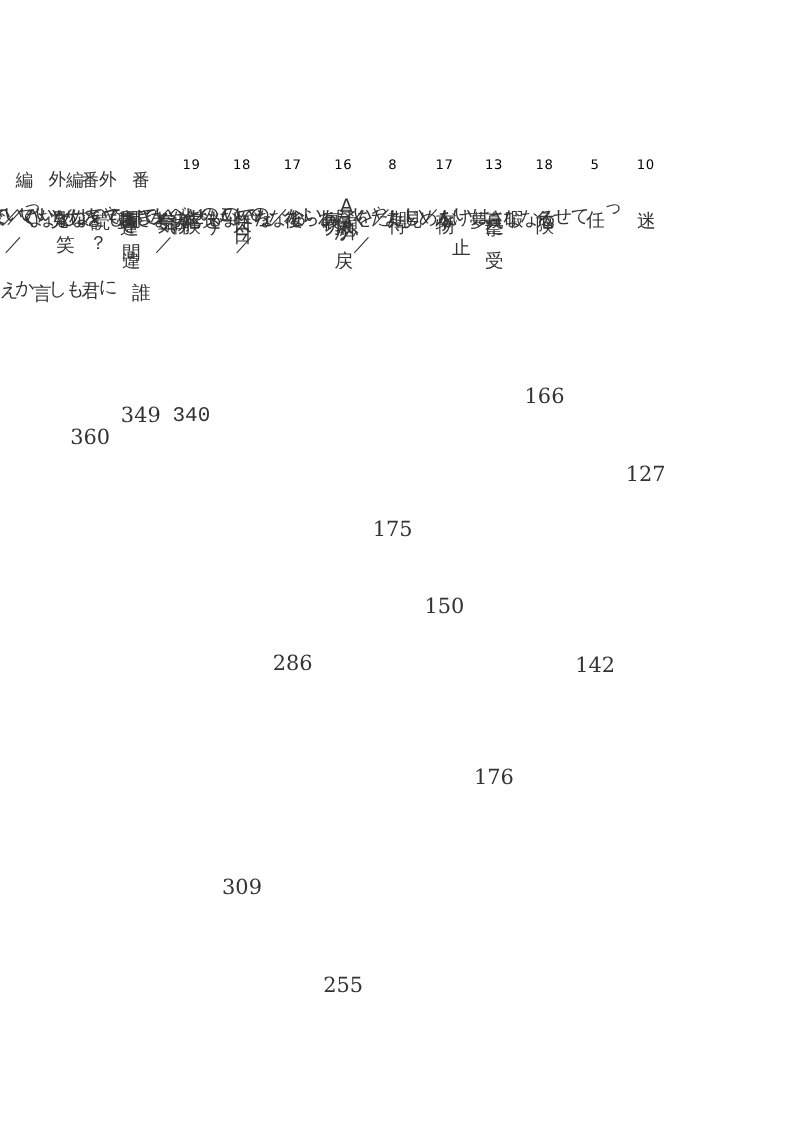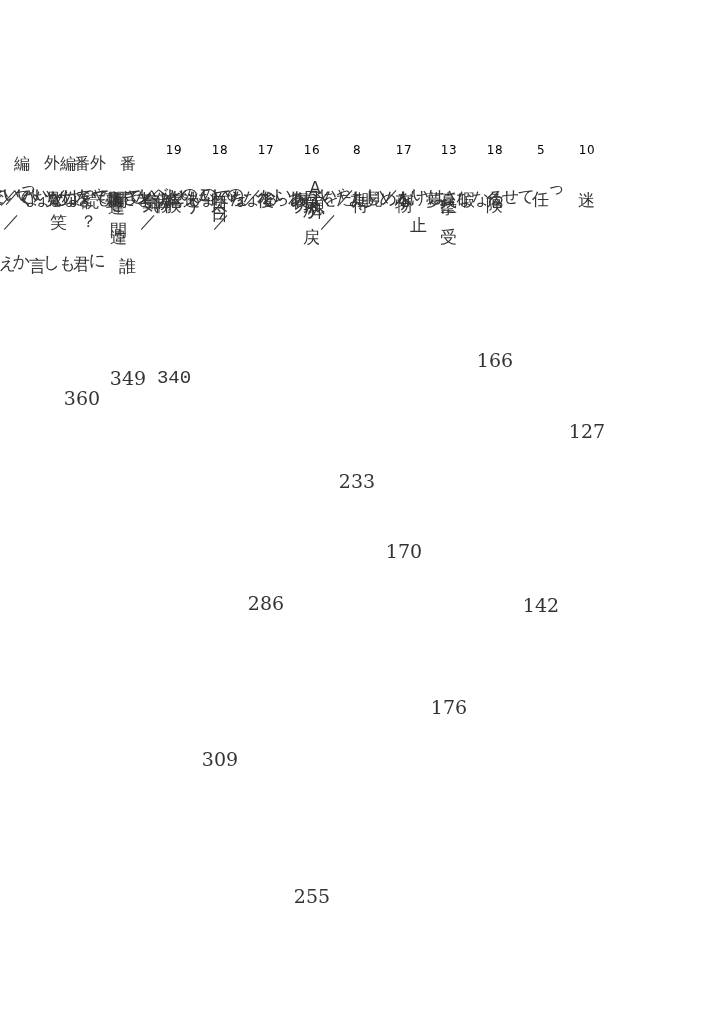--- a/index.html
+++ b/index.html
@@ -54,45 +54,45 @@
 
   <div class="col" style="left:434px;">
     <div class="chap-num">13</div>
     <div class="chap-title">真摯に受け止めたい／あなたのせい／聞き間違い？／笑っていい</div>
     <div class="page-num" style="top:556px;">176</div>
   </div>
 
   <div class="col" style="left:389px;">
     <div class="chap-num">17</div>
     <div class="chap-title">本物じゃない／でも偽物でもない／後日談</div>
-    <div class="page-num" style="top:400px;">170</div>
+    <div class="page-num" style="top:400px;">150</div>
   </div>
 
   <div class="col" style="left:342px;">
     <div class="chap-num">8</div>
     <div class="chap-title">よくわからない／間違えたくない</div>
-    <div class="page-num" style="top:330px;">233</div>
+    <div class="page-num" style="top:330px;">175</div>
   </div>
 
   <div class="col" style="left:297px;">
     <div class="chap-num">16</div>
     <div class="chap-title">日常が戻らない／迷うべきではない／あの日はもうここに無い／もう少し、近くでいい</div>
     <div class="page-num" style="top:745px;">255</div>
   </div>
 
   <div class="col" style="left:251px;">
     <div class="chap-num">17</div>
     <div class="chap-title">後のこと考えてない／忘れていない／ありえない</div>
     <div class="page-num" style="top:452px;">286</div>
   </div>
 
   <div class="col" style="left:205px;">
     <div class="chap-num">18</div>
     <div class="chap-title">昨日今日の話じゃない／言いたいことが言えない／あなただけじゃない</div>
-    <div class="page-num" style="top:608px;">309</div>
+    <div class="page-num" style="top:656px;">309</div>
   </div>
 
   <div class="col" style="left:159px;">
     <div class="chap-num">19</div>
     <div class="chap-title">危険な夢を見ている</div>
     <div class="page-num" style="top:227px;font-family:Liberation Mono, monospace;">340</div>
   </div>
 
   <div class="col" style="left:113px;">
     <div class="chap-label">番外編</div>

